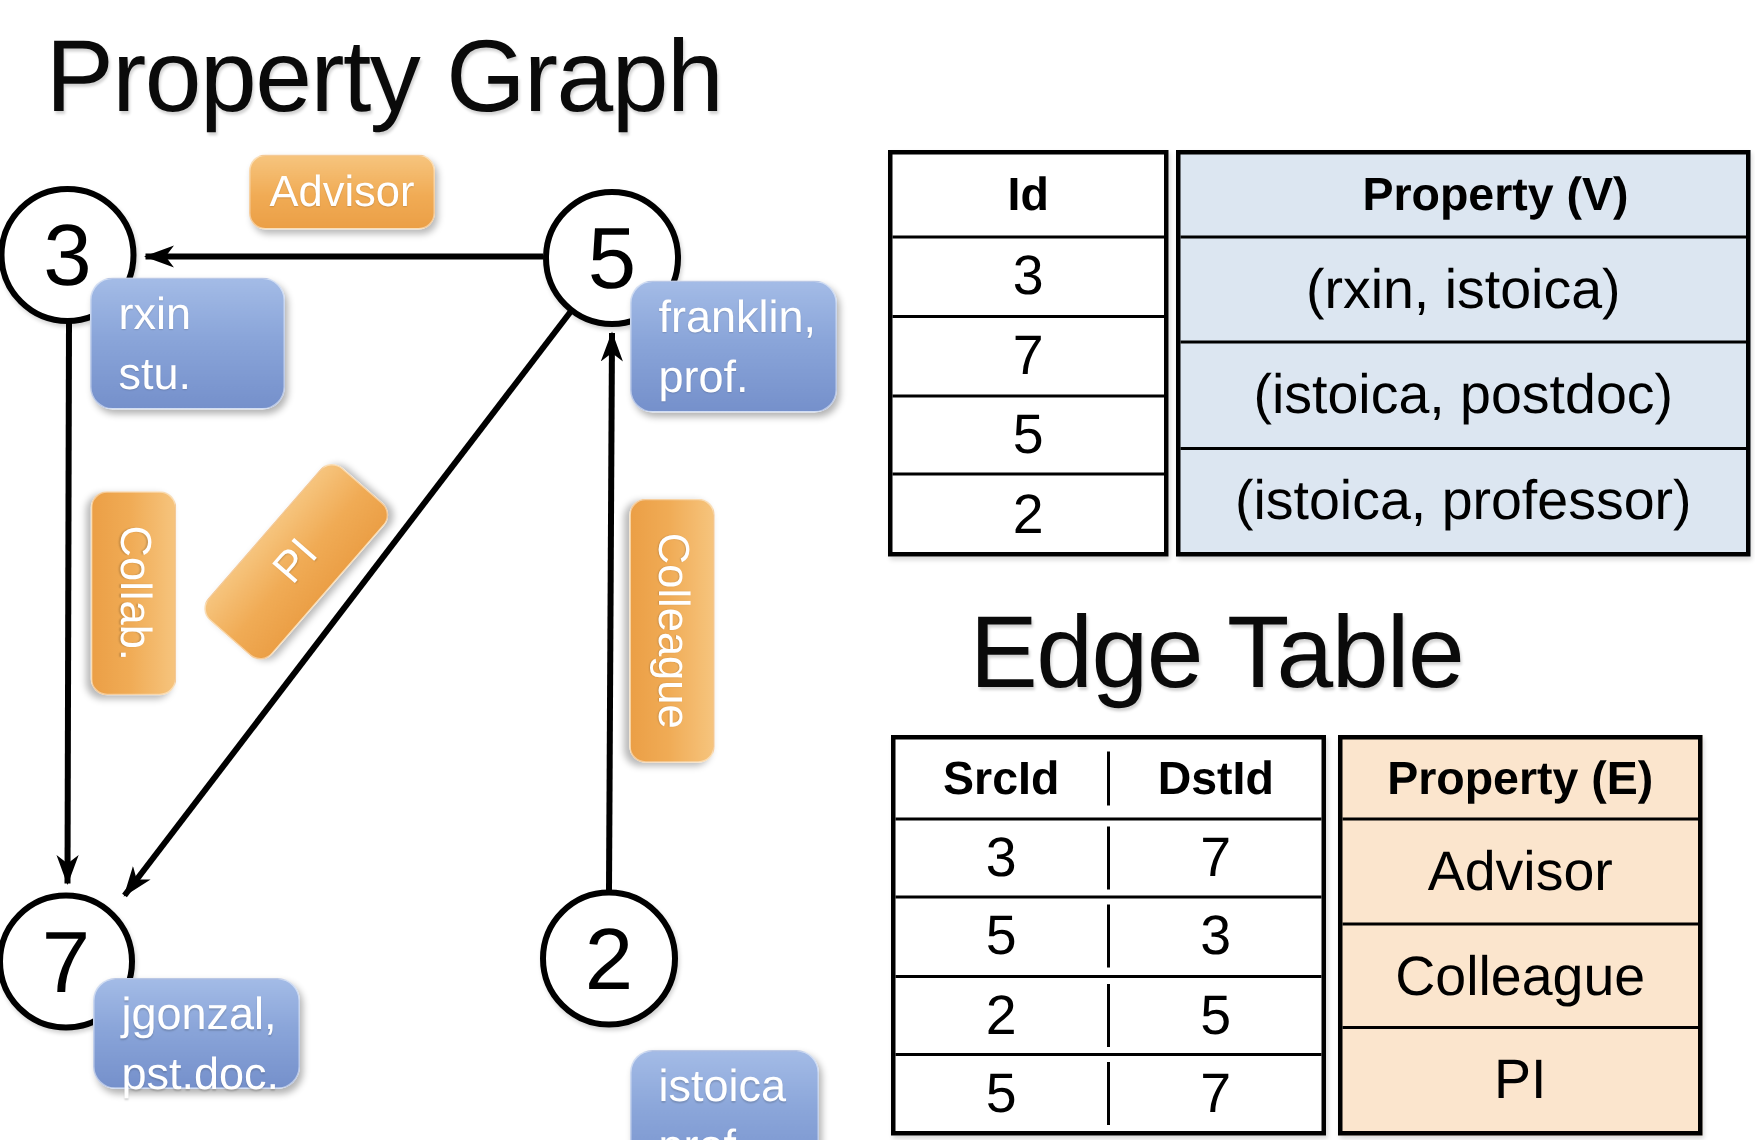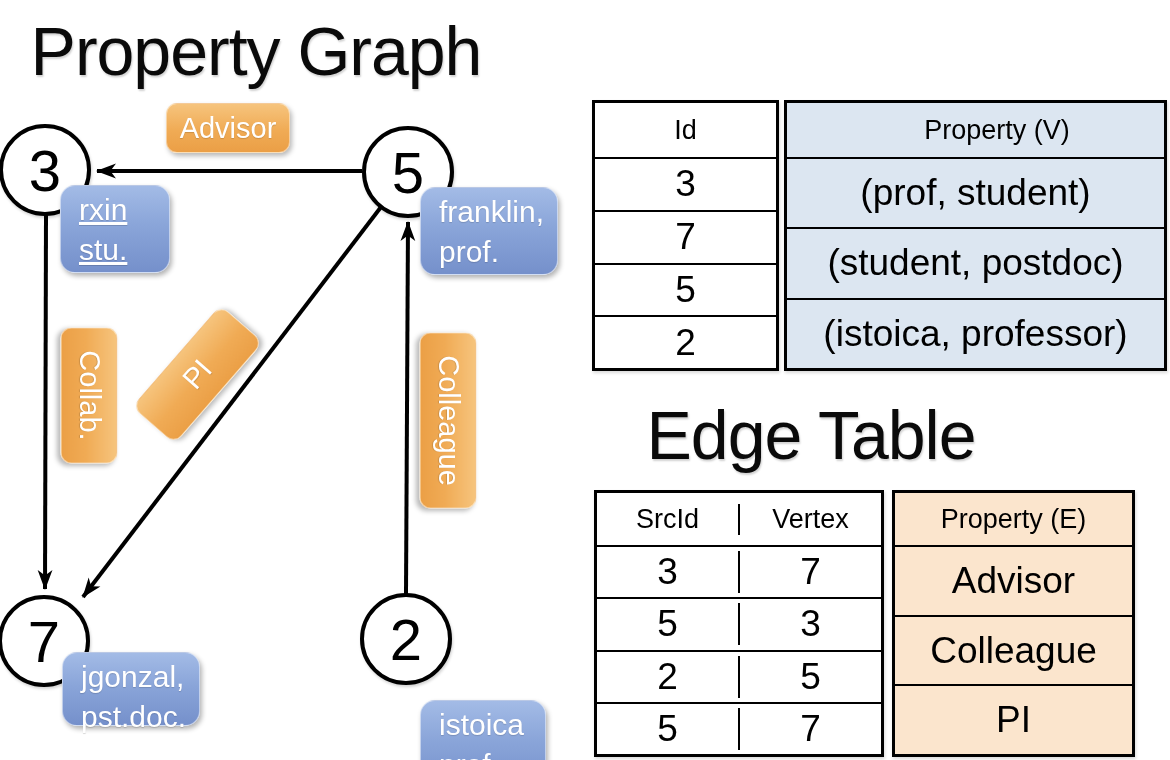--- a/index.html
+++ b/index.html
@@ -23,21 +23,21 @@
          background:linear-gradient(180deg,#a3bbe6 0%,#8aa5d9 45%,#7590cb 100%);
          border:1px solid rgba(255,255,255,0.5);border-radius:15px;
          box-shadow:2px 3px 5px rgba(0,0,0,0.3);
          padding:4px 0 0 18px;font-size:30px;line-height:40px;text-shadow:0 1px 1px rgba(0,0,0,0.15);}
 
   
   .tbox{position:absolute;box-sizing:border-box;border:3px solid #000;display:flex;
         flex-direction:column;background:#fff;z-index:2;box-shadow:1px 2px 3px rgba(0,0,0,0.15);}
   .tbox .row{flex:1;display:flex;align-items:center;justify-content:center;
              border-top:2px solid #000;font-size:37px;}
-  .tbox .row.hdr{flex:none;border-top:none;font-weight:normal;font-size:27px;}
+  .tbox .row.hdr{flex:none;border-top:none;font-weight:bold;font-size:31px;}
   .vfill{background:var(--vfill,#dce6f1);}
   .efill{background:var(--efill,#fbe5cd);}
   .split{display:flex;align-items:stretch;padding:0!important;}
   .split .c{flex:1;display:flex;align-items:center;justify-content:center;}
   .split .c.first{border-right:2px solid #000;}
 </style>
 </head>
 <body>
 
 <div class="canvas">
@@ -67,21 +67,21 @@
     </div>
   <div class="node" style="left:360px;top:593px;">
     <span>2</span>
     </div>
 
   <div class="opill" style="left:166px;top:103px;width:124px;height:50px;">Advisor</div>
   <div class="opill" style="left:21px;top:367px;width:136px;height:57px;transform:rotate(90deg);">Collab.</div>
   <div class="opill" style="left:130px;top:346px;width:135px;height:57px;transform:rotate(-49deg);">PI</div>
   <div class="opill" style="left:360px;top:392px;width:176px;height:57px;transform:rotate(90deg);">Colleague</div>
 
-  <div class="bpill" style="left:60px;top:185px;width:110px;height:88px;text-decoration:underline;">
+  <div class="bpill" style="left:60px;top:185px;width:130px;height:88px;">
     <div>rxin</div>
     <div>stu.</div>
   </div>
   <div class="bpill" style="left:420px;top:187px;width:138px;height:88px;">
     <div>franklin,</div>
     <div>prof.</div>
   </div>
   <div class="bpill" style="left:62px;top:652px;width:138px;height:74px;">
     <div>jgonzal,</div>
     <div>pst.doc.</div>
@@ -95,31 +95,31 @@
   <div class="tbox" style="left:592px;top:100px;width:187px;height:271px;">
     <div class="row hdr" style="flex:none;height:54px;">Id</div>
     <div class="row">3</div>
     <div class="row">7</div>
     <div class="row">5</div>
     <div class="row">2</div>
   </div>
 
   <div class="tbox vfill" style="left:784px;top:100px;width:383px;height:271px;">
     <div class="row hdr" style="flex:none;height:54px;margin-left:43px;">Property (V)</div>
-    <div class="row">(prof, student)</div>
-    <div class="row">(student, postdoc)</div>
+    <div class="row">(rxin, istoica)</div>
+    <div class="row">(istoica, postdoc)</div>
     <div class="row">(istoica, professor)</div>
   </div>
 
   <div class="title" style="left:558px;top:400px;width:506px;">Edge Table</div>
 
   <div class="tbox" style="left:594px;top:490px;width:290px;height:267px;">
     <div class="row hdr split" style="flex:none;height:52px;">
       <div class="c first">SrcId</div>
-      <div class="c">Vertex</div>
+      <div class="c">DstId</div>
     </div>
     <div class="row split">
       <div class="c first">3</div>
       <div class="c">7</div>
     </div>
     <div class="row split">
       <div class="c first">5</div>
       <div class="c">3</div>
     </div>
     <div class="row split">

